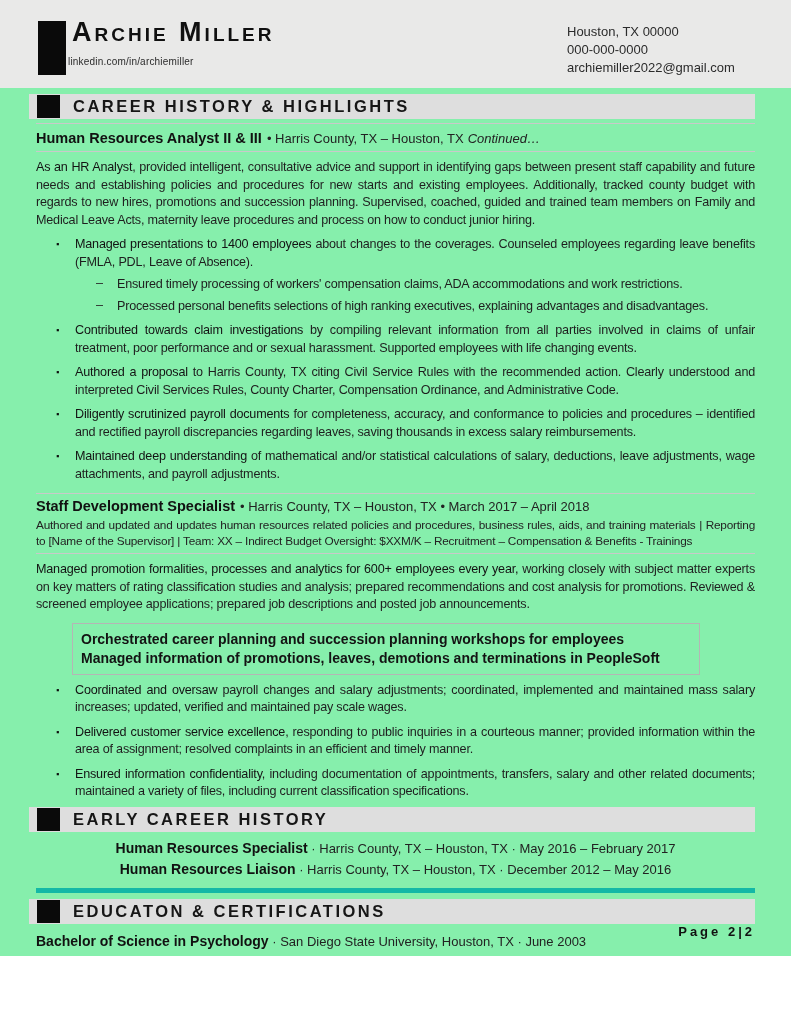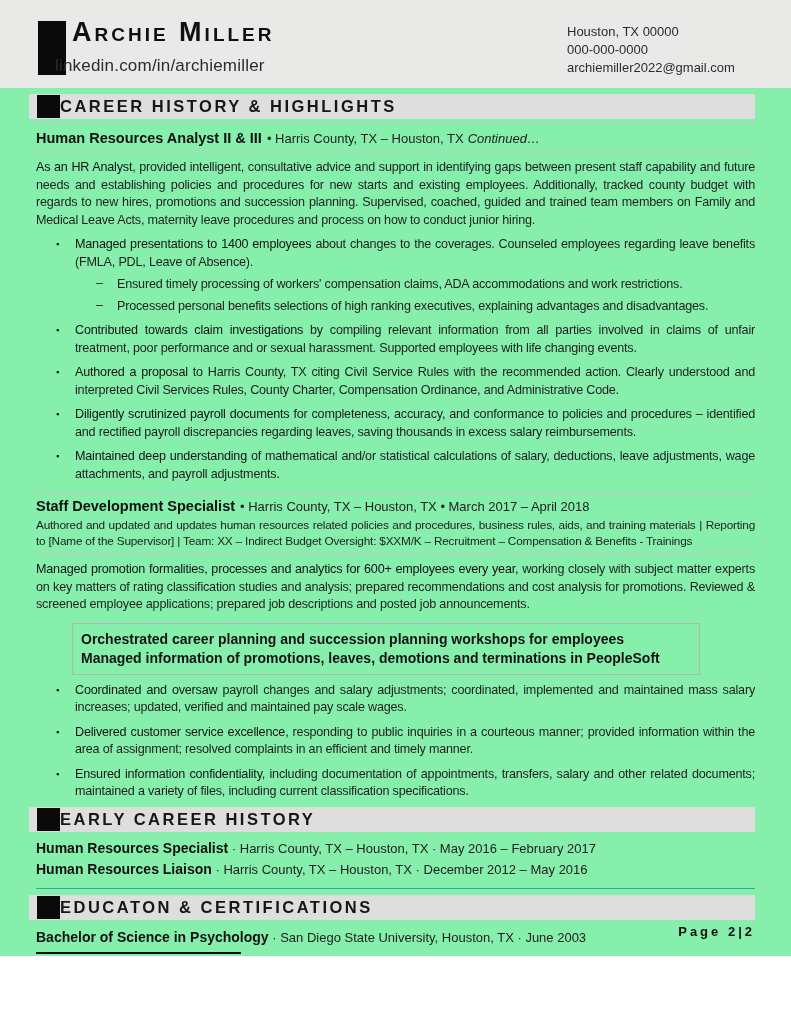--- a/index.html
+++ b/index.html
@@ -9,25 +9,25 @@
     background:#86efac; overflow:hidden;
     font-family:"Liberation Sans", sans-serif; color:#1e1e1e;
   }
   
   .top-band { position:relative; height:88px; background:#e9e9e8; }
   .brand-block { position:absolute; left:38px; top:21px; width:28px; height:54px; background:#0a0a0a; }
   .name {
     position:absolute; left:72px; top:17px;
     font-variant:small-caps; font-weight:700; font-size:27px; letter-spacing:3px; color:#101010;
   }
-  .linkedin { position:absolute; left:55px; top:56px; font-size:17px; color:#2b2b2b; letter-spacing:0.2px; }
+  .linkedin { position:absolute; left:68px; top:56px; font-size:10px; color:#2b2b2b; letter-spacing:0.2px; }
   .contact { position:absolute; left:567px; top:23px; font-size:13px; line-height:18px; color:#2b2b2b; }
   
   .section-bar {
-    display:flex; align-items:center; 
+    display:flex; align-items:center; gap:13px;
     background:#dedede; height:25px; margin:6px 36px 0 29px; padding-left:8px;
   }
   .section-square { width:23px; height:23px; background:#0a0a0a; flex:0 0 23px; }
   .section-title { font-size:16.5px; font-weight:700; letter-spacing:2.5px; color:#161616; white-space:nowrap; }
   
   .content { margin:0 36px; }
   .job-head {
     border-top:1px solid #c9c9c9; border-bottom:1px solid #c9c9c9;
     padding:5px 0 4px; margin-top:4px;
   }
@@ -53,21 +53,21 @@
   }
   .job2-sub {
     font-size:11.8px; line-height:15.5px; text-align:justify;
     color:#232323; margin-top:3px; letter-spacing:-0.2px;
   }
   .callout {
     margin:9px 55px 0 36px; border:1px solid #b5b5b5;
     padding:6px 8px; 
     font-weight:700; font-size:14px; line-height:19px; color:#131313;
   }
-  .early-rows { padding:6px 0 8px; border-bottom:1px solid #14b8a6; }
+  .early-rows { padding:6px 0 8px; border-bottom:5px solid #14b8a6;text-align:center; }
   .row-line { font-size:13px; line-height:21px; color:#222; }
   .row-title { font-weight:700; font-size:14px; color:#111; }
   .edu-block { padding:7px 0 2px; }
   .degree-title {
     position:relative; font-weight:700; font-size:14px; color:#111; display:inline-block;
   }
   .degree-title::after {
     content:""; position:absolute; left:0; bottom:-6px; width:88%; height:2px; background:#111;
   }
   .degree-row { margin-bottom:12px; }

